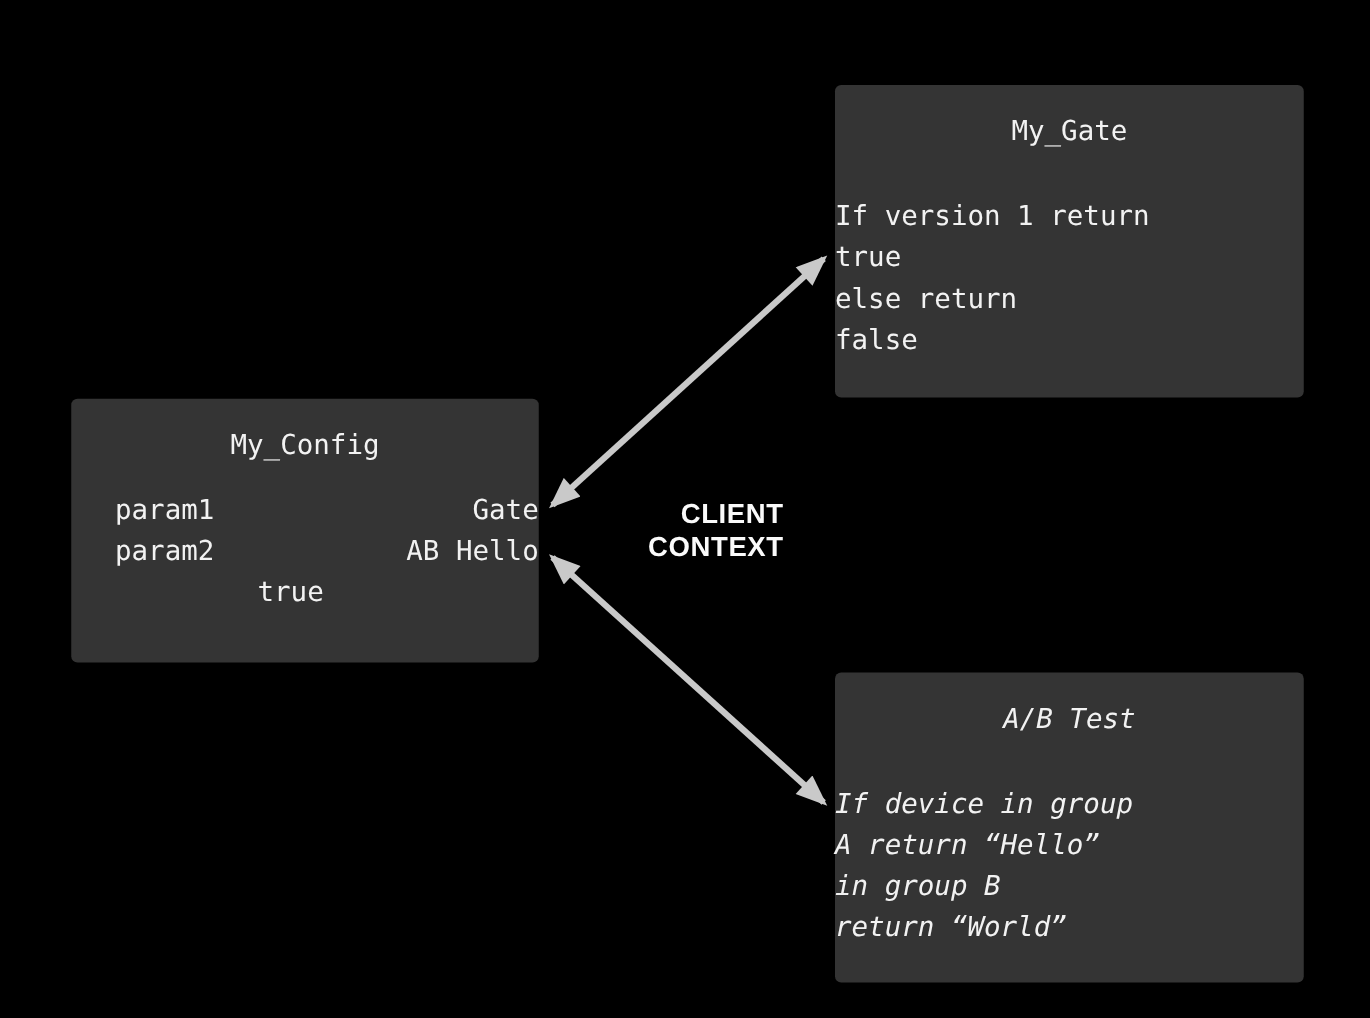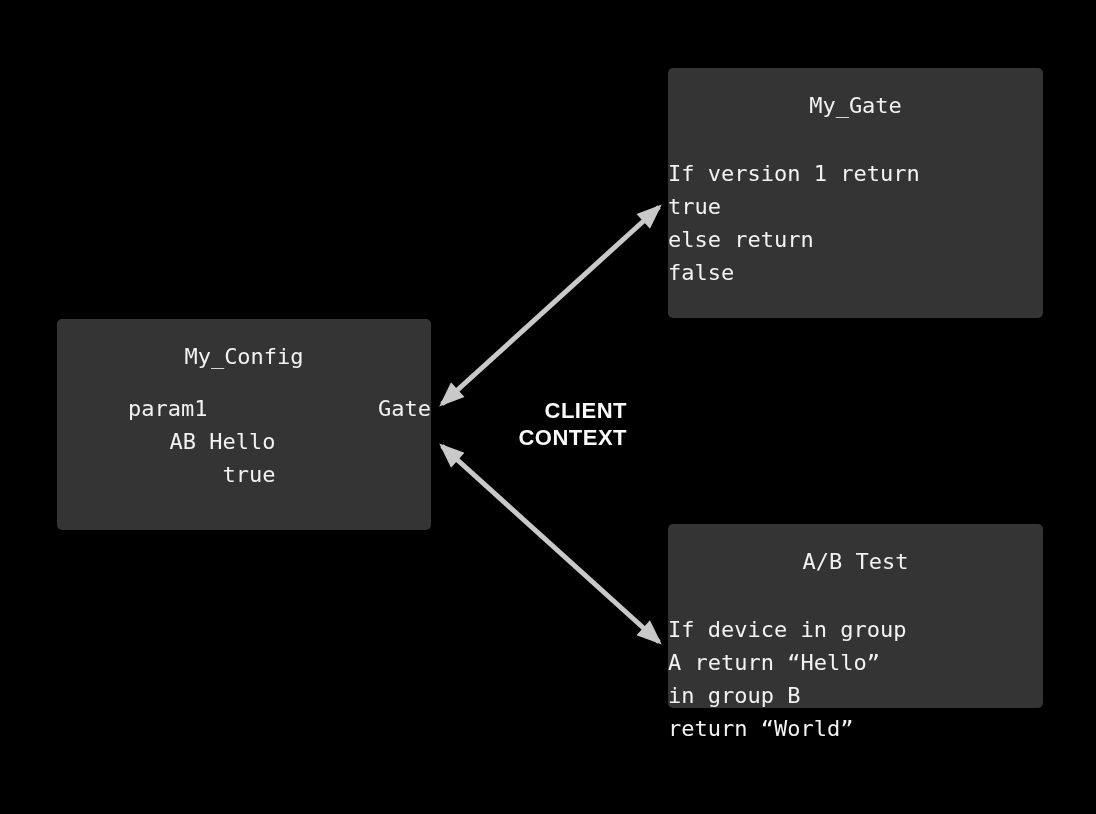--- a/index.html
+++ b/index.html
@@ -37,26 +37,25 @@
     margin-top: 24px;
     line-height: 28px;
     text-align: center;
   }
   .node-body {
     margin-top: 37px;
     white-space: pre-line;
   }
   .node-config { left: 57px;  top: 319px; width: 374px; height: 211px; }
   .node-gate   { left: 668px; top: 68px;  width: 375px; height: 250px; }
-  .node-abtest { left: 668px; top: 524px; width: 375px; height: 184px; }
+  .node-abtest { left: 668px; top: 538px; width: 375px; height: 248px; font-style: italic; }
   .param-table { margin-top: 21px; }
   .param-row {
     display: grid;
     grid-template-columns: 54% 46%;
-    margin-left: 36px;
   }
   .param-name  { padding-left: 35px; text-align: left; }
   .param-value { text-align: right; }
   .center-label {
     position: absolute;
     left: 507px; top: 397px;
     width: 120px;
     text-align: right;
     font-family: "Liberation Sans", sans-serif;
     font-weight: bold;
@@ -82,20 +81,21 @@
   </svg>
 
   <div class="node node-config">
     <div class="node-title">My_Config</div>
     <div class="param-table">
       <div class="param-row">
         <span class="param-name">param1</span>
         <span class="param-value">Gate</span>
       </div>
       <div class="param-row">
+        <span class="param-name">param2</span>
         <span class="param-value">AB Hello</span>
       </div>
       <div class="param-row">
         <span class="param-value">true</span>
       </div>
     </div>
   </div>
 
   <div class="node node-gate">
     <div class="node-title">My_Gate</div>

